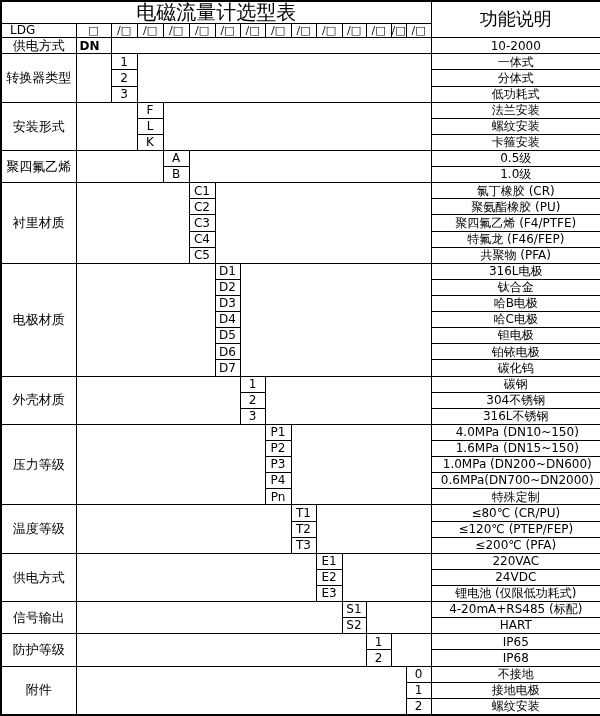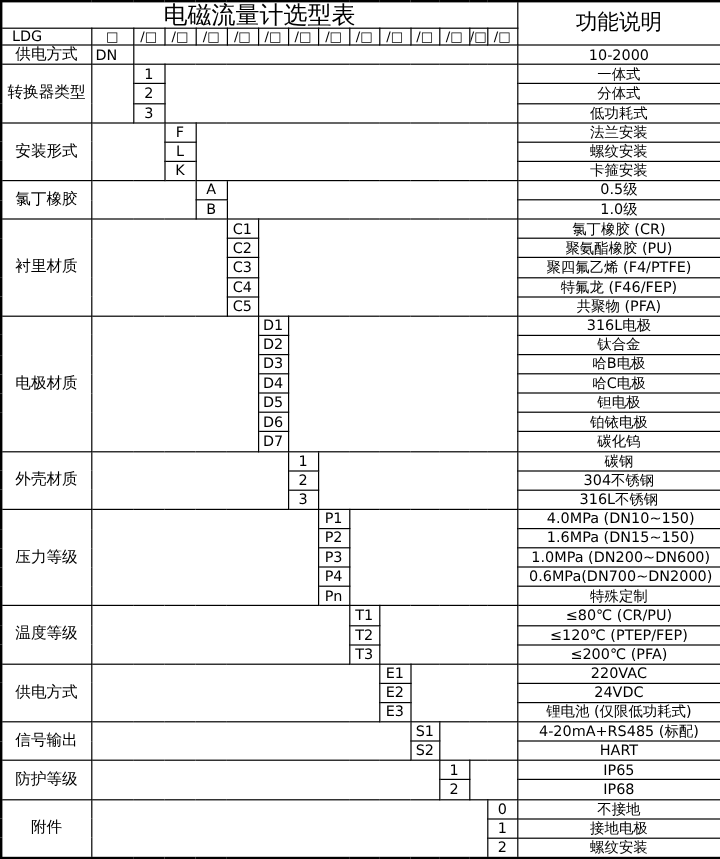--- a/index.html
+++ b/index.html
@@ -15,21 +15,21 @@
     border:1px solid #000;
     padding:0;
     text-align:center;vertical-align:middle;
     font-size:12px;line-height:1.05;
     overflow:hidden;white-space:nowrap;
   }
   td.title{font-size:20px;}
   td.fn{font-size:18px;}
   td.lbl{font-size:13px;}
   td.ldg{text-align:left;padding-left:8px;}
-  td.dn{text-align:left;padding-left:3px;}
+  td.dn{text-align:left;padding-left:3px;font-weight:bold;}
   td.code{font-size:12px;}
   td.slot{font-size:11px;}
   td.desc{font-size:12px;}
   td.left{text-align:center;padding-left:3px;}
   tr.r-title{height:22px;}
   tr.r-ldg{height:14px;}
   tr.r{height:16px;}
 </style>
 </head>
 <body>
@@ -110,21 +110,21 @@
   <tr class="r">
     <td class="code">L</td>
     <td class="desc">螺纹安装</td>
   </tr>
   <tr class="r">
     <td class="code">K</td>
     <td class="desc">卡箍安装</td>
   </tr>
 
   <tr class="r">
-    <td class="lbl" rowspan="2">氯丁橡胶</td>
+    <td class="lbl" rowspan="2">聚四氟乙烯</td>
     <td rowspan="2" colspan="3"></td>
     <td class="code">A</td>
     <td rowspan="2" colspan="10"></td>
     <td class="desc">0.5级</td>
   </tr>
   <tr class="r">
     <td class="code">B</td>
     <td class="desc">1.0级</td>
   </tr>
 

